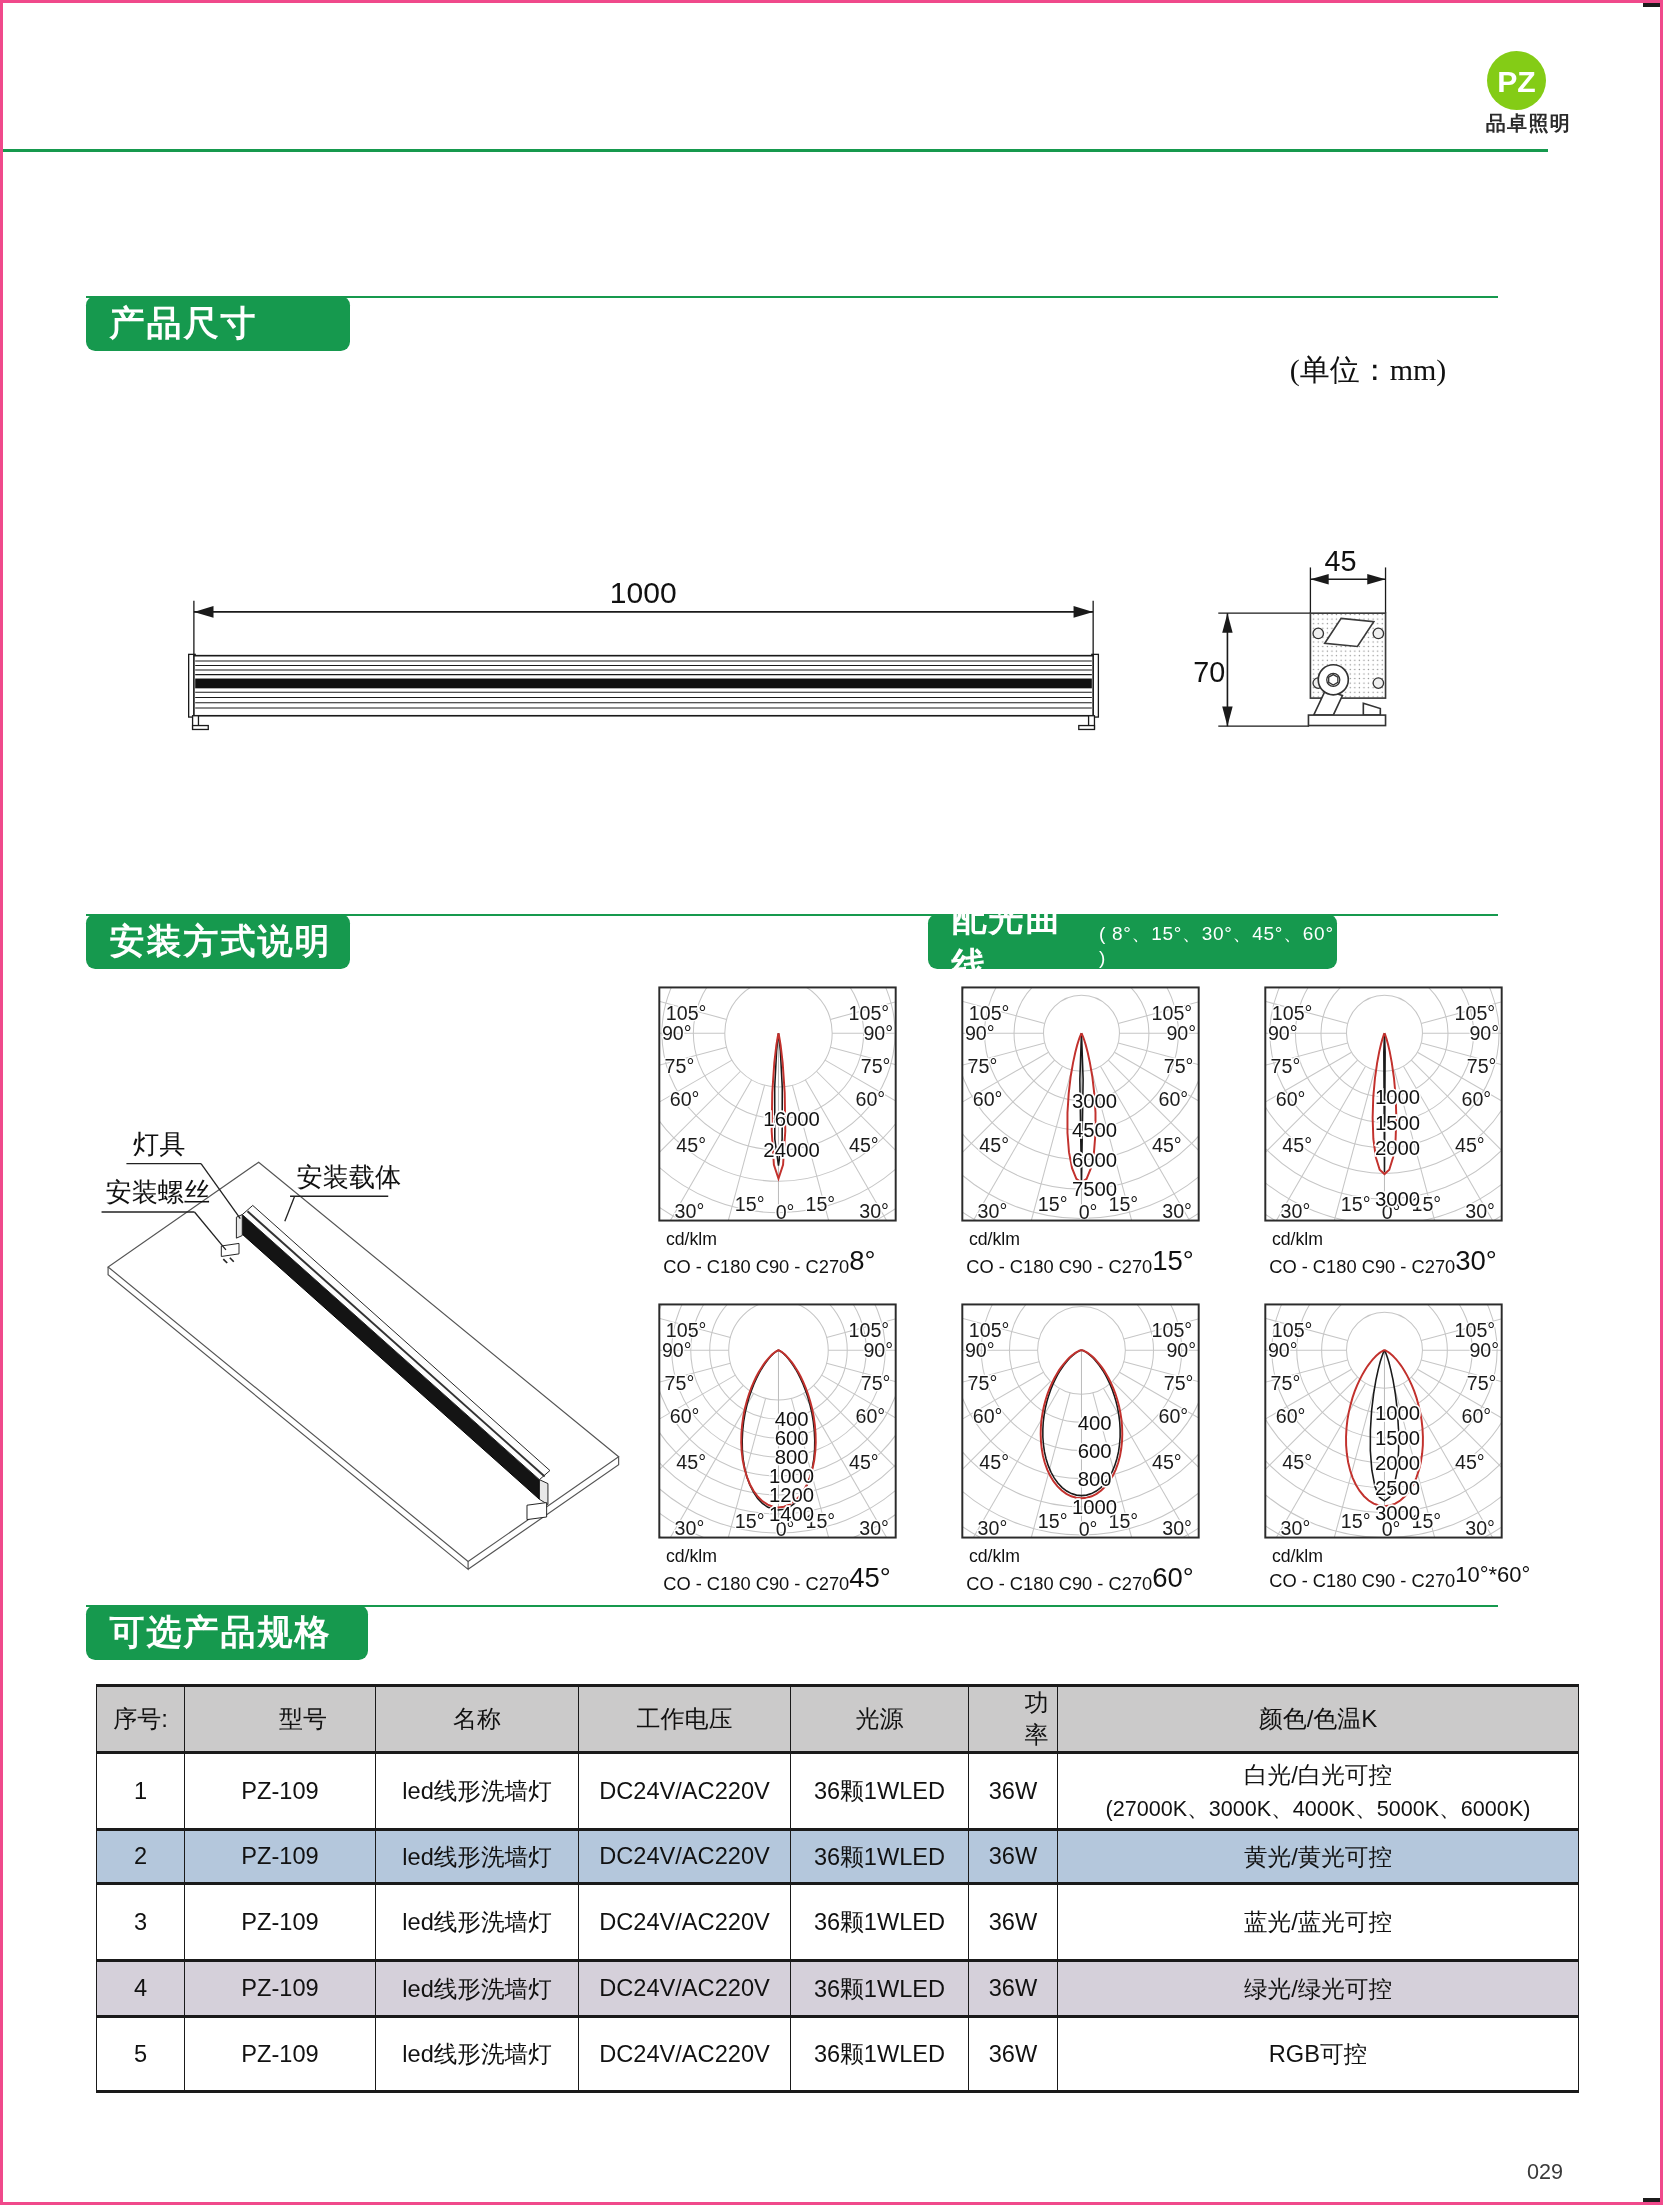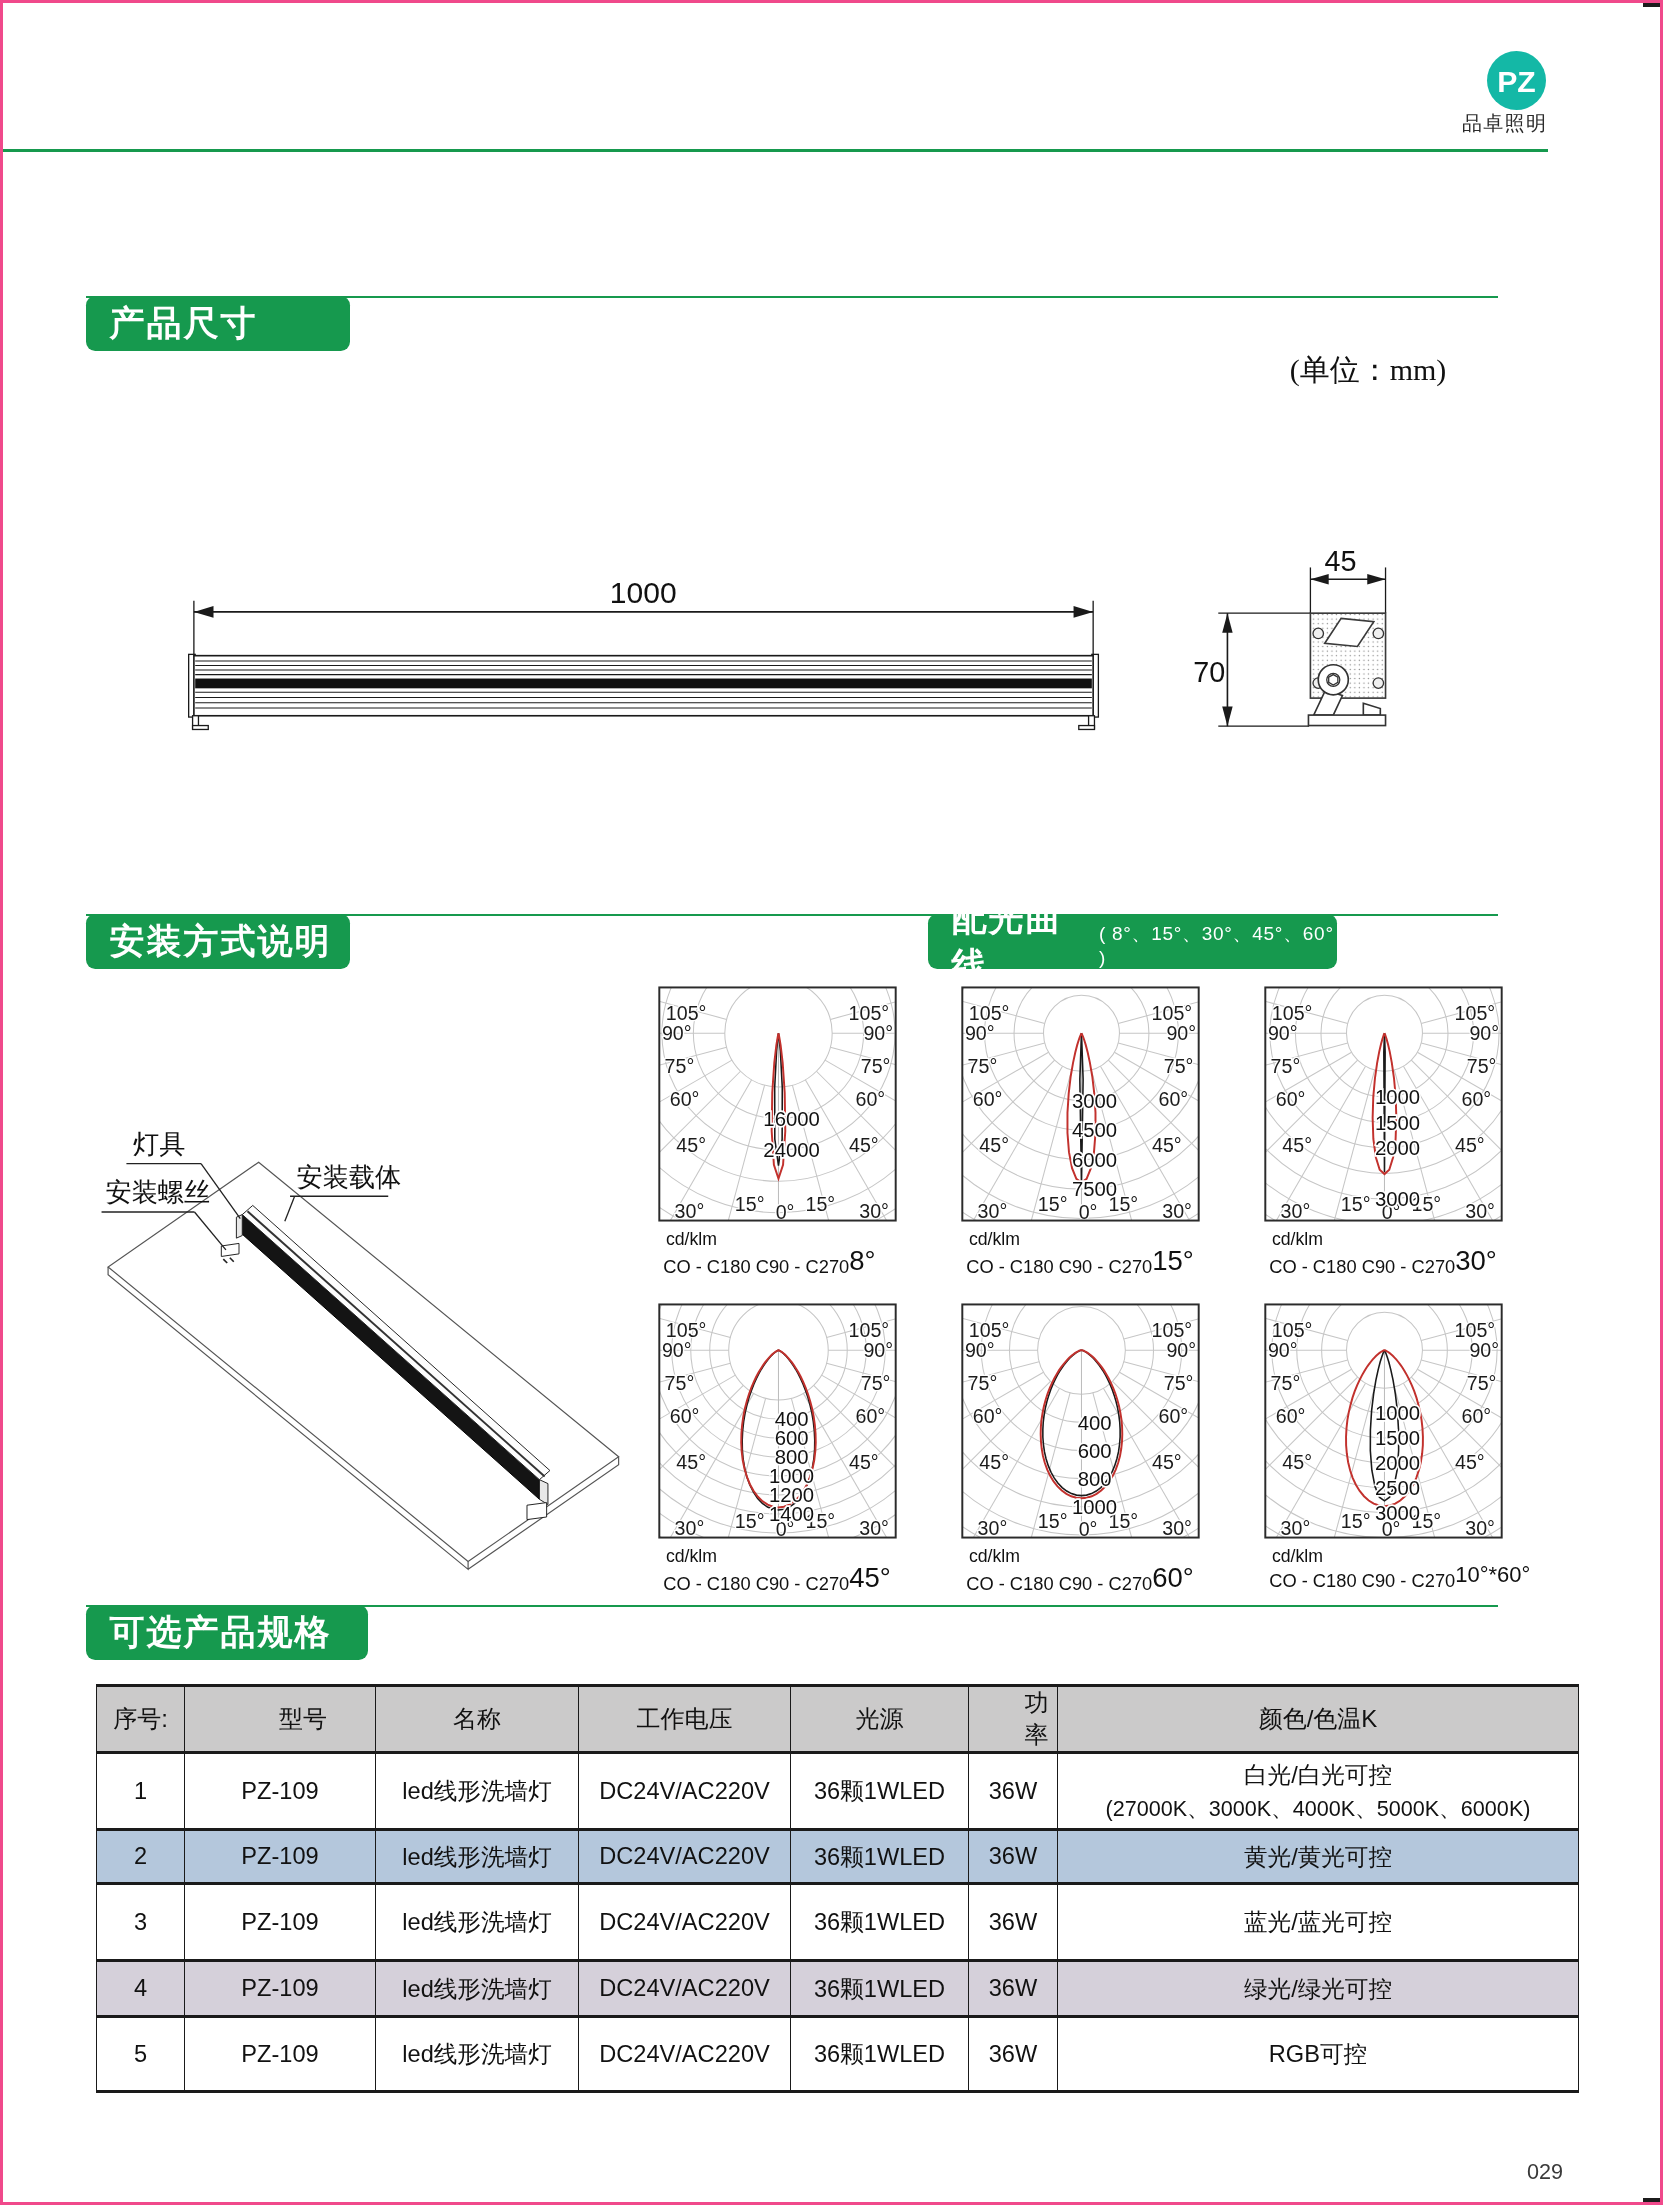--- a/index.html
+++ b/index.html
@@ -3,23 +3,23 @@
 <meta charset="utf-8">
 <style>
   html,body{margin:0;padding:0;background:#888;}
   .page{position:relative;width:1663px;height:2205px;background:#fff;box-sizing:border-box;
         border:3.3px solid #f0498b;overflow:hidden;
         font-family:"Liberation Sans","DejaVu Sans",sans-serif;color:#1a1a1a;}
   .abs{position:absolute;}
   .corner-mark{position:absolute;background:#1c1c1c;width:17px;height:3.9px;}
   .topline{position:absolute;left:0;top:146px;width:1545px;height:2.6px;background:#16994e;}
   
-  .logo-circle{position:absolute;left:1484px;top:48px;width:59px;height:59px;border-radius:50%;background:#14b8a6;text-decoration:underline;}
-  .brand-name{position:absolute;left:1459px;top:107px;width:109px;text-align:left;
-              font-size:20px;font-weight:400;color:#2b2b2b;letter-spacing:1.3px;}
+  .logo-circle{position:absolute;left:1484px;top:48px;width:59px;height:59px;border-radius:50%;background:#84cc16;text-decoration:underline;}
+  .brand-name{position:absolute;left:1459px;top:107px;width:109px;text-align:right;
+              font-size:20px;font-weight:700;color:#2b2b2b;letter-spacing:1.3px;}
   
   .sec-line{position:absolute;height:2px;background:#16994e;left:83px;width:1412px;}
   .sec-box{position:absolute;left:83px;height:55px;background:#16994e;border-radius:9.2px;
            display:flex;align-items:center;padding-left:23.6px;box-sizing:border-box;}
   .sec-title{color:#fff;font-size:35px;font-weight:700;letter-spacing:2px;}
   .sec-sub{color:#fff;font-size:19px;margin-left:5.2px;padding-top:6.5px;letter-spacing:0.7px;}
   .unit-note{position:absolute;left:1234px;top:323px;width:262px;text-align:center;
              font-size:30px;font-family:"Liberation Serif","DejaVu Serif",serif;color:#111;margin-top:24px;}
   
   .chart-cell{position:absolute;width:198px;}

